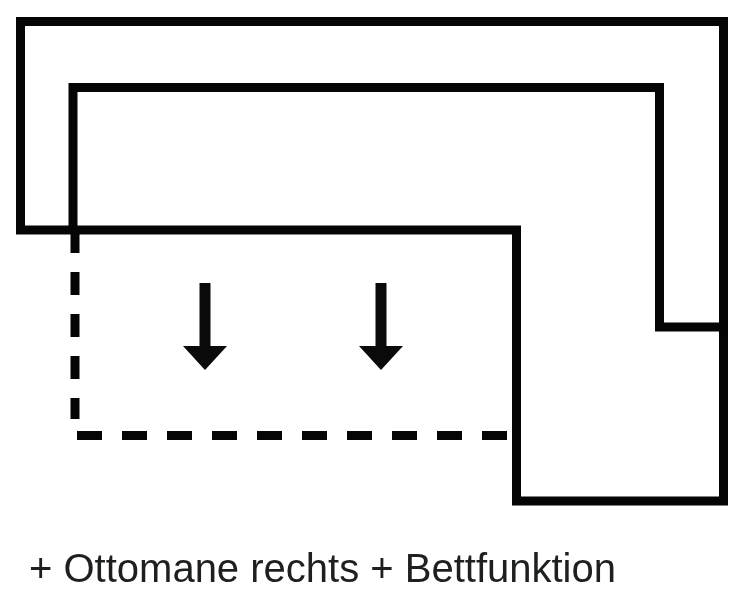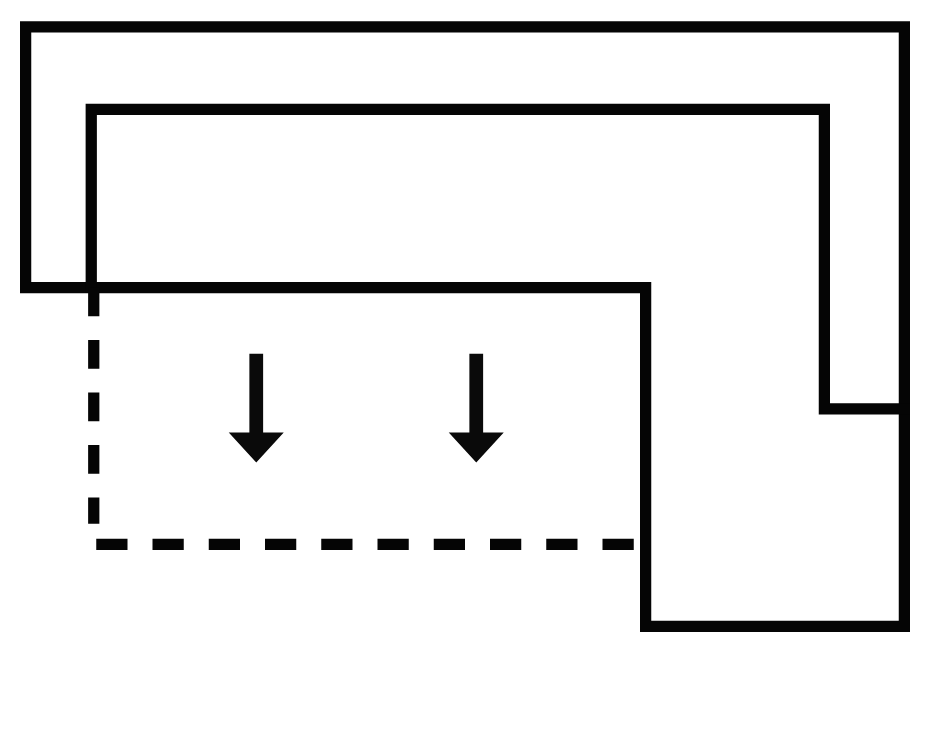--- a/index.html
+++ b/index.html
@@ -59,14 +59,15 @@
     <path d="M 75 230 V 419" fill="none" stroke-width="9" stroke-dasharray="23 19" stroke="#050505"></path>
 
     <path d="M 77 435.5 H 512" fill="none" stroke-width="9" stroke-dasharray="25 20" stroke="#050505"></path>
 
     <path d="M 199.5 283 H 210.5 V 346 H 227 L 205 370 L 183 346 H 199.5 Z" stroke="none" fill="#0a0a0a"></path>
 
     <path d="M 375.5 283 H 386.5 V 346 H 403 L 381 370 L 359 346 H 375.5 Z" stroke="none" fill="#0a0a0a"></path>
   </svg>
 
 
+  <div class="caption-subtitle">+ Ottomane rechts + Bettfunktion</div>
 
 </div>
 
 </body></html>

